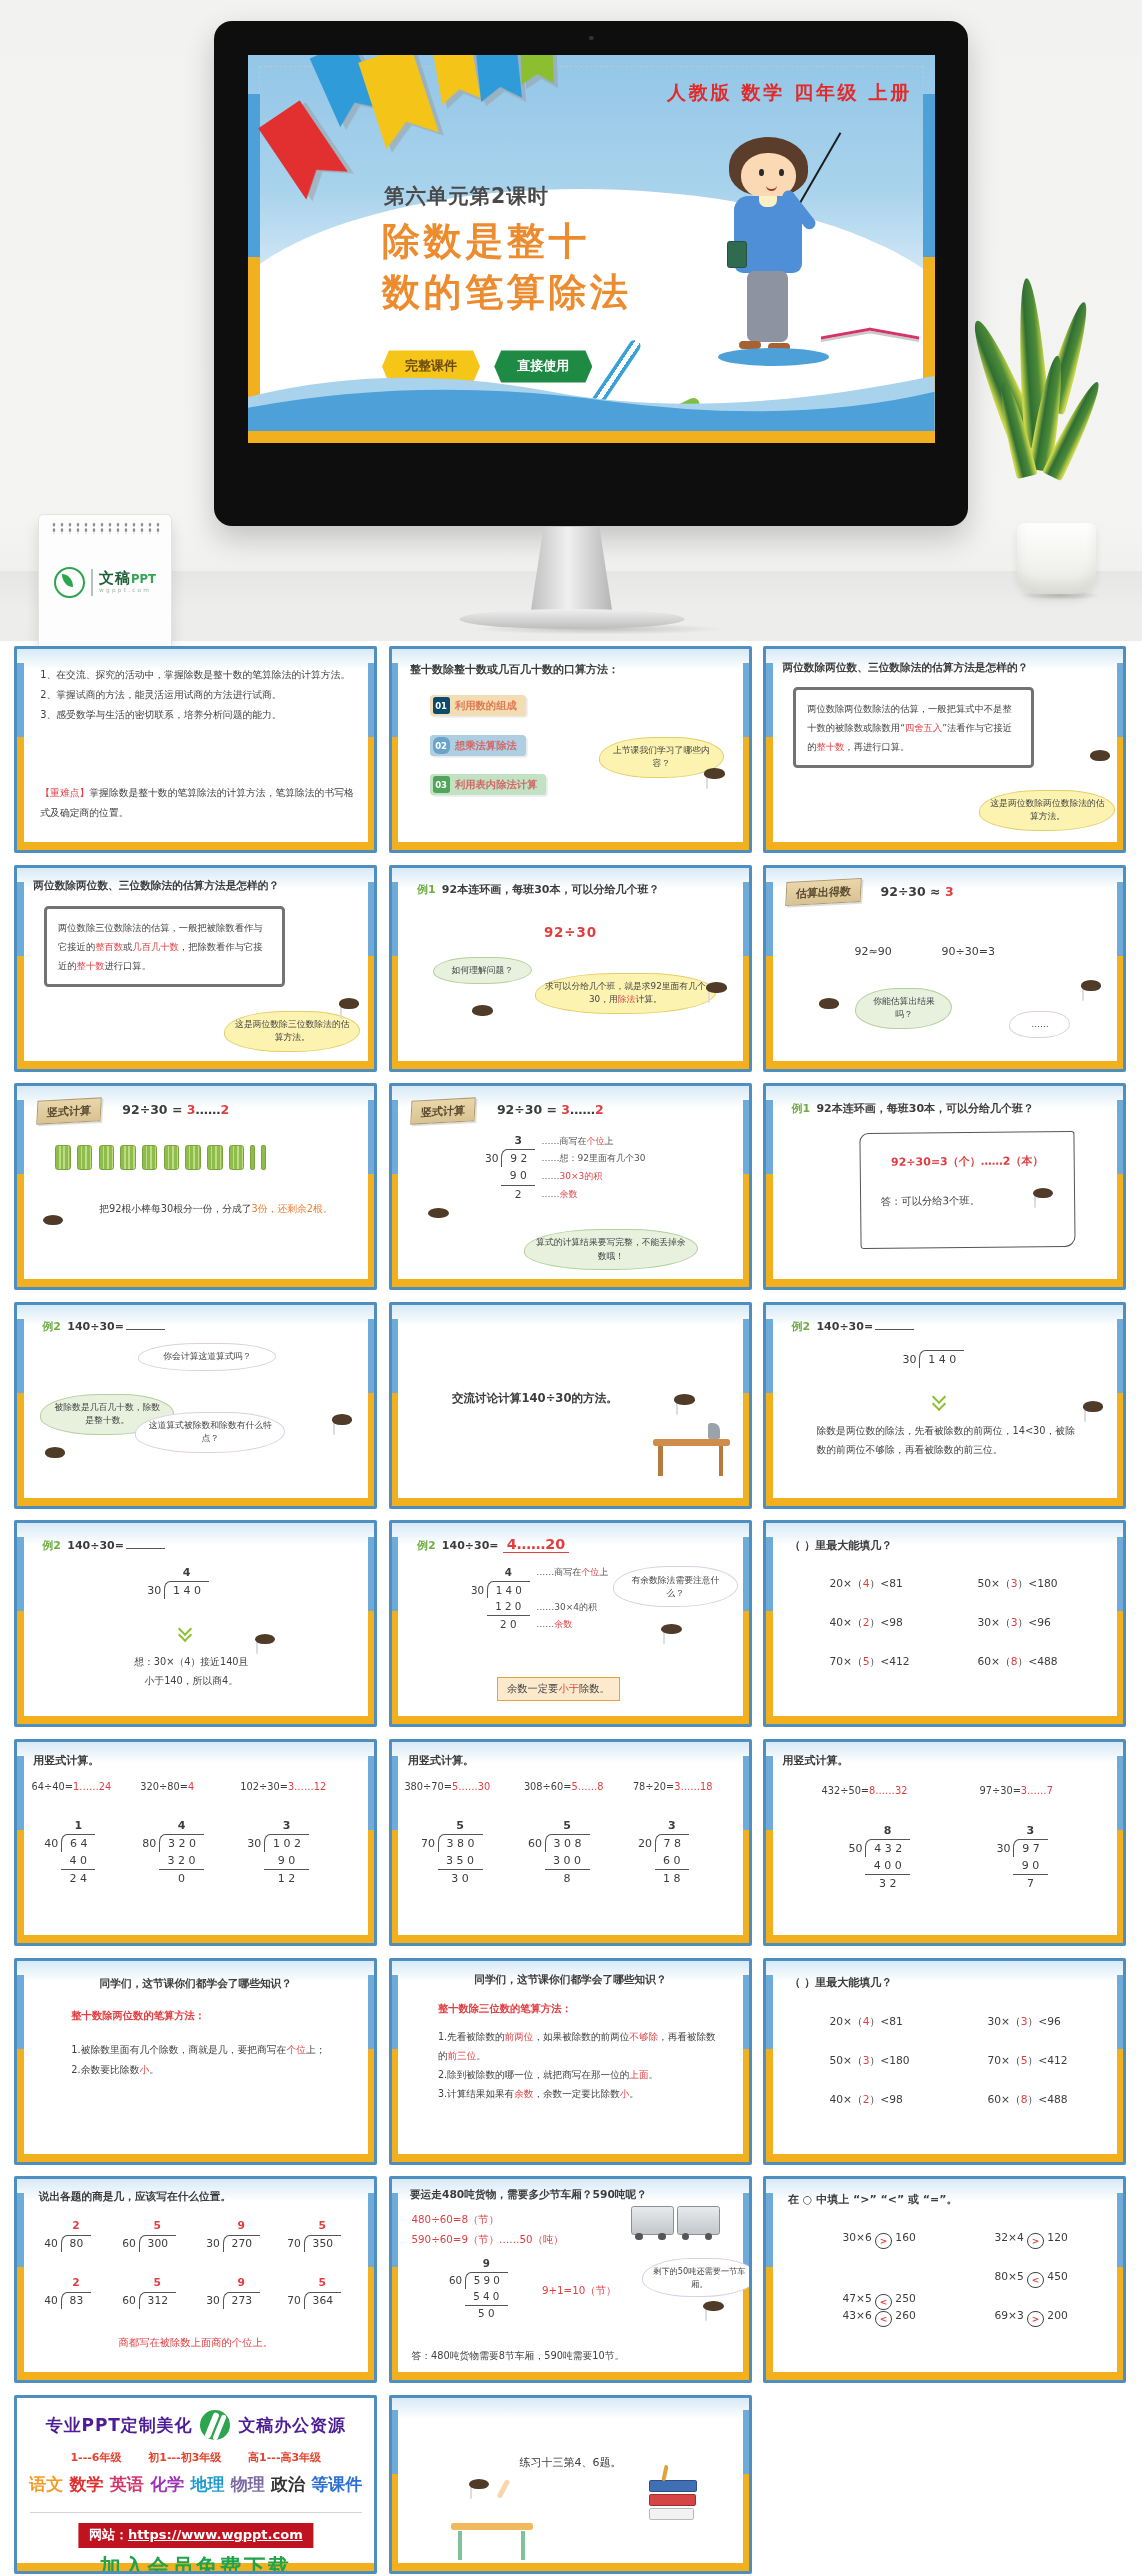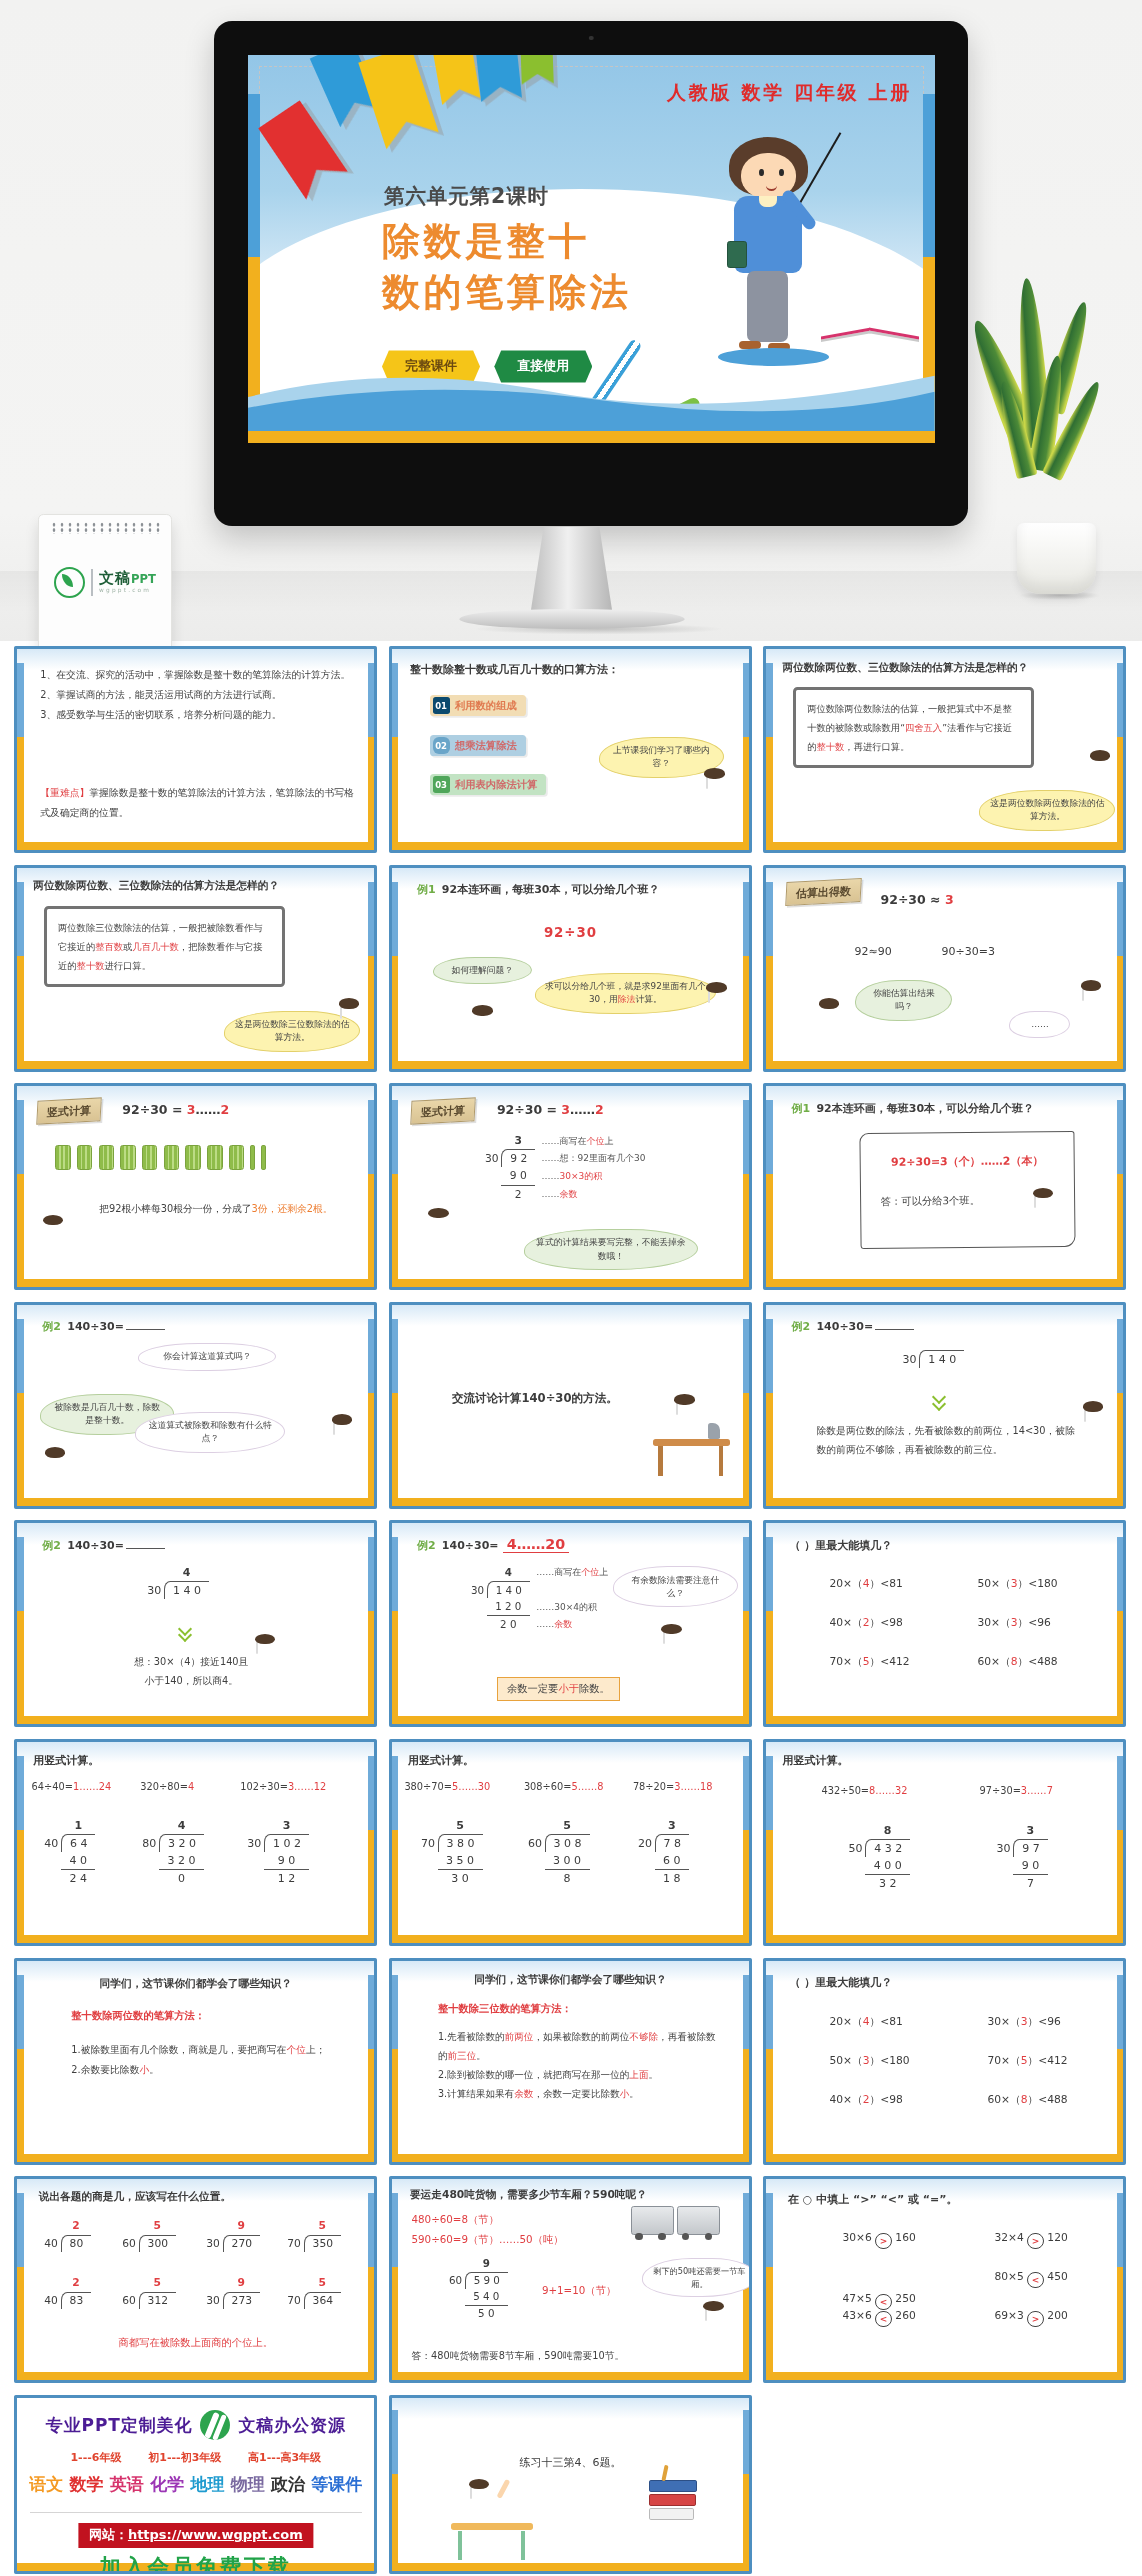--- a/index.html
+++ b/index.html
@@ -325,26 +325,26 @@
       <div class="kid girl" style="left:82px;top:141px;"><i class="k-head"></i><i class="k-top"></i><i class="k-bot"></i></div>
       <div class="kid boy" style="left:316px;top:118px;"><i class="k-head"></i><i class="k-top"></i><i class="k-bot"></i></div>
     </div>
 
     <div class="frame">
       <i class="sky"></i>
         <i class="stripeL"></i>
         <i class="stripeR"></i>
         <i class="bbar"></i>
       <div class="tag" style="left:19.6px;top:12.5px;">估算出得数</div>
-      <div class="abs" style="left:114px;top:16px;font-size:12.5px;font-weight:700;color:#3c3c3c;margin-top:8px;">
+      <div class="abs" style="left:114px;top:16px;font-size:12.5px;font-weight:700;color:#3c3c3c;">
         <span>92÷30 ≈</span> <span class="red">3</span>
       </div>
       <div class="abs" style="left:88px;top:77px;font-size:11px;color:#3c3c3c;">92≈90</div>
       <div class="abs" style="left:175px;top:77px;font-size:11px;color:#3c3c3c;">90÷30=3</div>
-      <div class="cloud cl-g" style="left:89px;top:112px;width:77px;">你能估算出结果吗？</div>
+      <div class="cloud cl-g" style="left:89px;top:120px;width:77px;">你能估算出结果吗？</div>
       <div class="cloud cl-p" style="left:243px;top:143px;width:41px;">……</div>
       <div class="kid girl" style="left:54px;top:134px;"><i class="k-head"></i><i class="k-top"></i><i class="k-bot"></i></div>
       <div class="kid boy" style="left:316px;top:116px;"><i class="k-head"></i><i class="k-top"></i><i class="k-bot"></i></div>
     </div>
 
     <div class="frame">
       <i class="sky"></i>
         <i class="stripeL"></i>
         <i class="stripeR"></i>
         <i class="bbar"></i>

